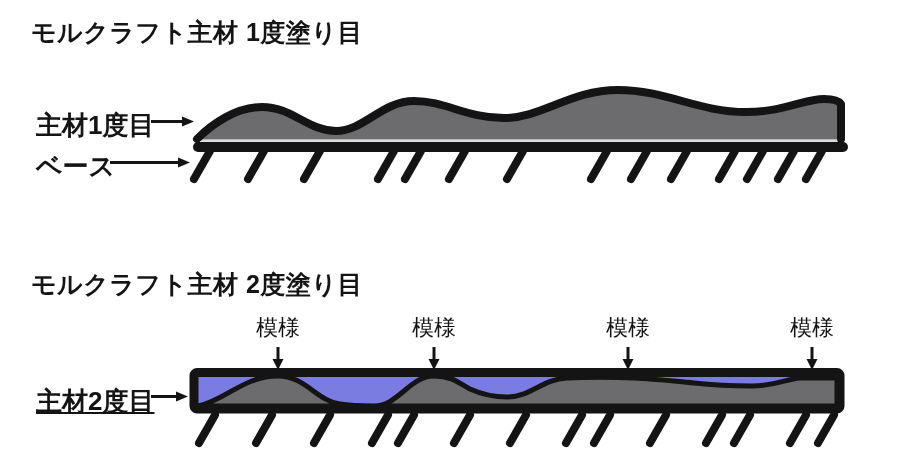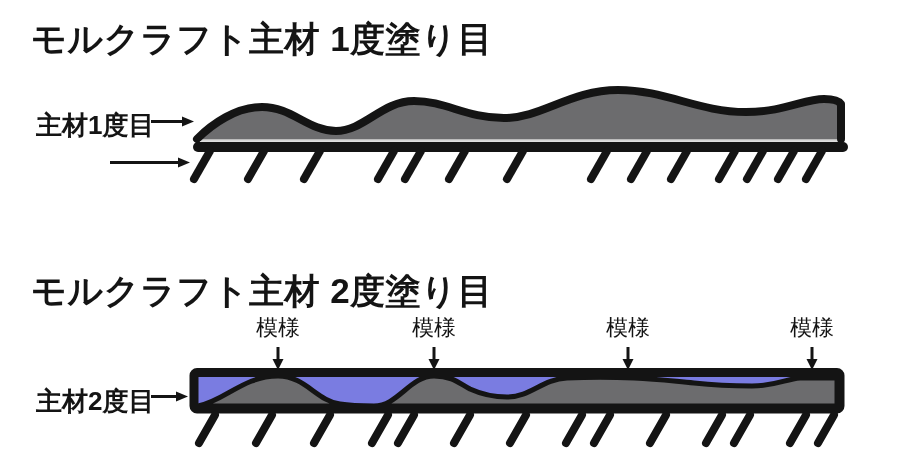--- a/index.html
+++ b/index.html
@@ -13,39 +13,39 @@
   html, body {
     width: 900px; height: 456px;
     background: var(--background);
     font-family: "Liberation Sans", "DejaVu Sans", sans-serif;
     overflow: hidden;
   }
   .stage { position: relative; width: 900px; height: 456px; }
   .diagram-title {
     position: absolute;
     left: 31px;
-    font-size: 35px;
+    font-size: 25px;
     font-weight: 800;
     letter-spacing: 0.5px;
     color: var(--ink);
     white-space: nowrap;
   }
   #title-coat1 { top: 16px; }
   #title-coat2 { top: 252px; margin-top: 16px; }
   .side-label {
     position: absolute;
     left: 36px;
     font-size: 26px;
     font-weight: 700;
     color: var(--ink);
     white-space: nowrap;
   }
   #label-coat1-layer { top: 108px; }
   #label-coat1-base  { top: 149px; }
-  #label-coat2-layer { top: 384px; }
+  #label-coat2-layer { top: 384px; text-decoration: underline; }
   .pattern-label {
     position: absolute;
     top: 313px;
     transform: translateX(-50%);
     font-size: 22px;
     font-weight: 400;
     color: var(--ink);
     white-space: nowrap;
   }
   svg.diagram-canvas { position: absolute; left: 0; top: 0; }
@@ -177,20 +177,21 @@
 
       <g>
         <line class="thin-arrow" x1="151" y1="396.5" x2="178" y2="396.5"></line>
         <polygon class="ink-fill" points="176,391.5 176,401.5 188,396.5"></polygon>
       </g>
     </g>
   </svg>
 
   <div class="diagram-title" id="title-coat1">モルクラフト主材 1度塗り目</div>
   <div class="side-label" id="label-coat1-layer">主材1度目</div>
+  <div class="side-label" id="label-coat1-base">ベース</div>
 
   <div class="diagram-title" id="title-coat2">モルクラフト主材 2度塗り目</div>
   <div class="side-label" id="label-coat2-layer">主材2度目</div>
 
   <div class="pattern-label" style="left:278px">模様</div>
   <div class="pattern-label" style="left:434px">模様</div>
   <div class="pattern-label" style="left:628px">模様</div>
   <div class="pattern-label" style="left:812px">模様</div>
 </div>
 

